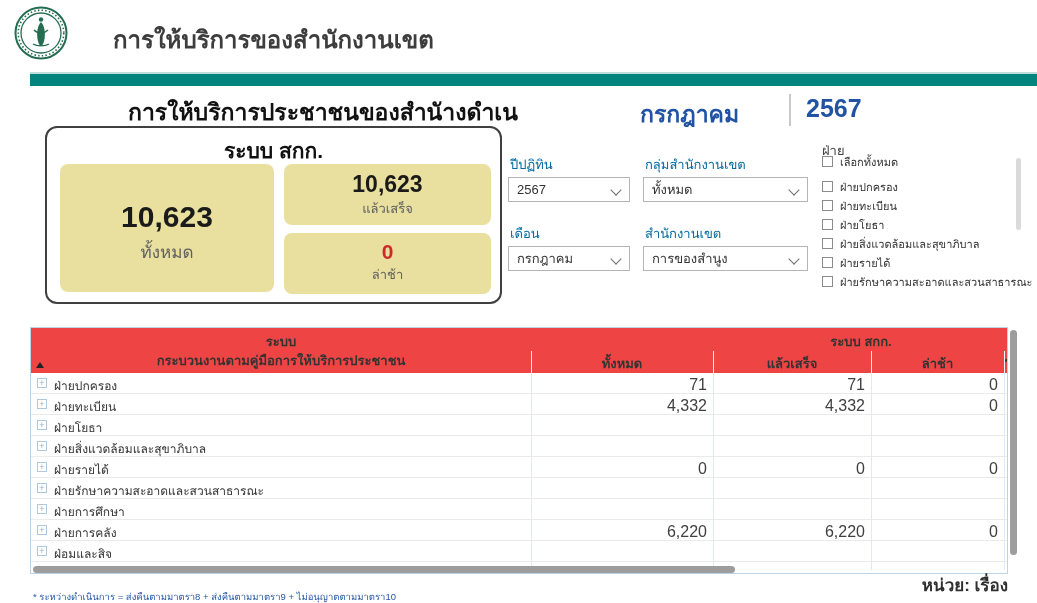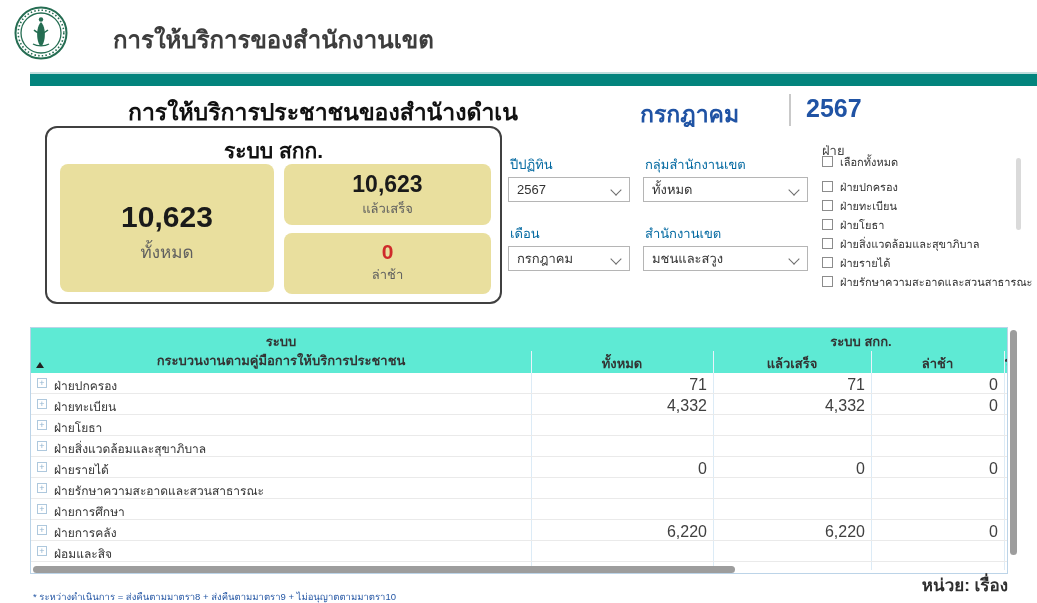--- a/index.html
+++ b/index.html
@@ -39,21 +39,21 @@
 
   
   .div-label { position:absolute; left:822px; top:140px; font-size:13px; color:#424242; }
   .chk-row { position:absolute; left:822px; height:17px; }
   .chk-box { display:inline-block; width:11px; height:11px; border:1px solid #8c8c8c; background:#fff; vertical-align:middle; margin-right:7px; }
   .chk-lbl { font-size:11px; color:#333; vertical-align:middle; }
   .chk-scroll { position:absolute; left:1016px; top:158px; width:5px; height:72px; background:#dadada; border-radius:3px; }
 
   
   .table-wrap { position:absolute; left:30px; top:327px; width:978px; height:247px; border:1px solid #bcd4e8; background:#fff; overflow:hidden; }
-  .thead { position:absolute; left:0; top:0; width:978px; height:45px; background:#5eead4; }
+  .thead { position:absolute; left:0; top:0; width:978px; height:45px; background:#ef4444; }
   .th { position:absolute; font-size:13px; font-weight:bold; color:#333; text-align:center; }
   .hline { position:absolute; top:23px; height:22px; width:1px; background:#eaf2fa; }
   .sort-tri { position:absolute; left:5px; top:34px; width:0; height:0; border-left:4px solid transparent; border-right:4px solid transparent; border-bottom:6px solid #222; }
   .rows { position:absolute; left:0; top:45px; width:978px; }
   .trow { position:relative; width:978px; height:21px; border-bottom:1px solid #eaeaea; background:#fff; }
   .trow.partial { height:8px; overflow:hidden; border-bottom:none; }
   .expand-icon { position:absolute; left:6px; top:5px; width:10px; height:10px; border:1px solid #aec8dd; color:#8fb2cf; font-size:9px; line-height:9px; text-align:center; }
   .rname { position:absolute; left:23px; top:3px; font-size:12px; color:#333; white-space:nowrap; }
   .cval { position:absolute; top:3px; font-size:16px; color:#404040; text-align:right; }
   .c2 { left:500px; width:176px; }
@@ -120,21 +120,21 @@
 </div>
 
 <div class="filter-label" style="left:510px; top:223px;">เดือน</div>
 <div class="dropdown" style="left:508px; top:246px; width:122px;">
   <span>กรกฎาคม</span>
   <span class="chev"></span>
 </div>
 
 <div class="filter-label" style="left:645px; top:223px;">สำนักงานเขต</div>
 <div class="dropdown" style="left:643px; top:246px; width:165px;">
-  <span>มชนและสวูง</span>
+  <span>การของสำนูง</span>
   <span class="chev"></span>
 </div>
 
 <div class="div-label">ฝ่าย</div>
 <div class="chk-row" style="top:144px;margin-top:8px;">
   <span class="chk-box"></span><span class="chk-lbl">เลือกทั้งหมด</span>
 </div>
 <div class="chk-row" style="top:177px;">
   <span class="chk-box"></span><span class="chk-lbl">ฝ่ายปกครอง</span>
 </div>

